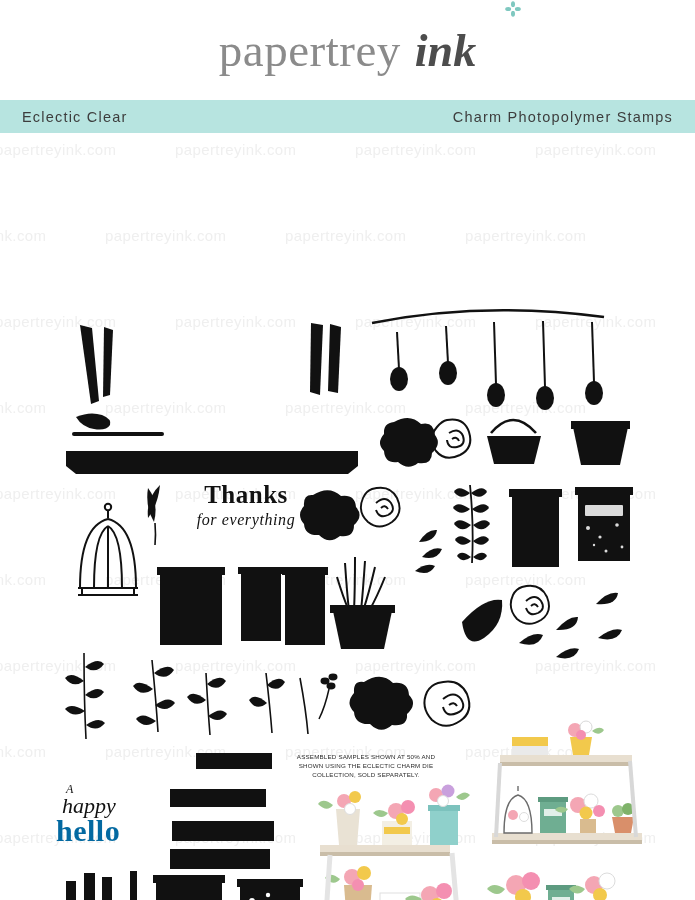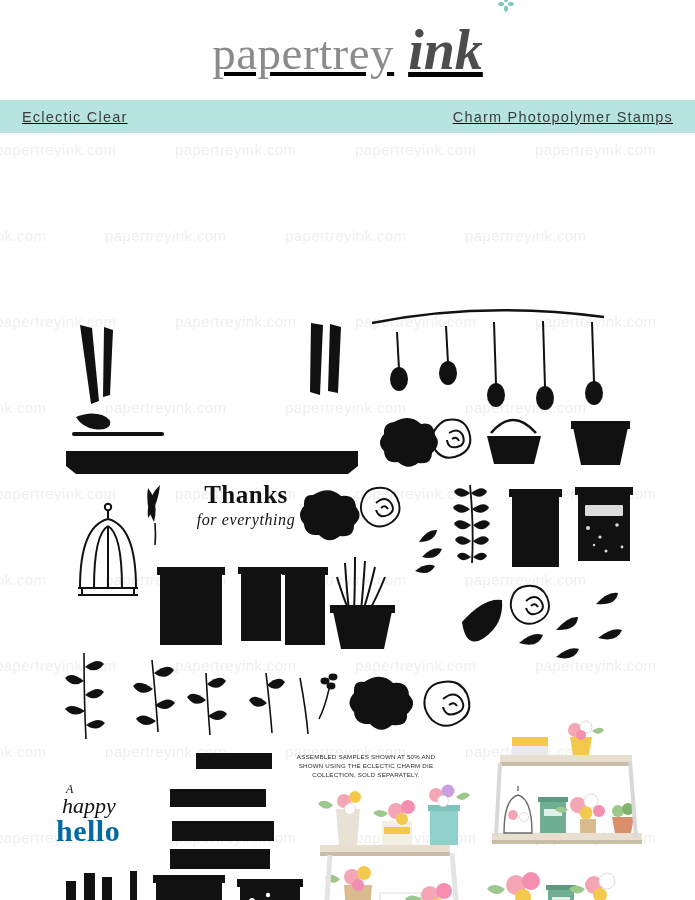--- a/index.html
+++ b/index.html
@@ -13,21 +13,20 @@
     font-family: "Liberation Sans", sans-serif;
     overflow: hidden;
     position: relative;
   }
   .page {
     position: relative;
     width: 695px;
     height: 900px;
     background: #ffffff;
     overflow: hidden;
-    text-decoration: underline;
   }
 
   
   .logo-area {
     position: relative;
     height: 100px;
     display: flex;
     align-items: center;
     justify-content: center;
   }
@@ -40,21 +39,21 @@
   .logo-papertrey {
     font-family: "Liberation Serif", serif;
     font-size: 47px;
     color: #8b8b8b;
     letter-spacing: 0.5px;
   }
   .logo-ink {
     font-family: "Liberation Serif", serif;
     font-style: italic;
     font-weight: bold;
-    font-size: 56px;
+    font-size: 46px;
     color: #4d4d4d;
   }
   .logo-flower {
     position: absolute;
     left: 286px;
     top: -22px;
     width: 16px;
     height: 16px;
   }
 

